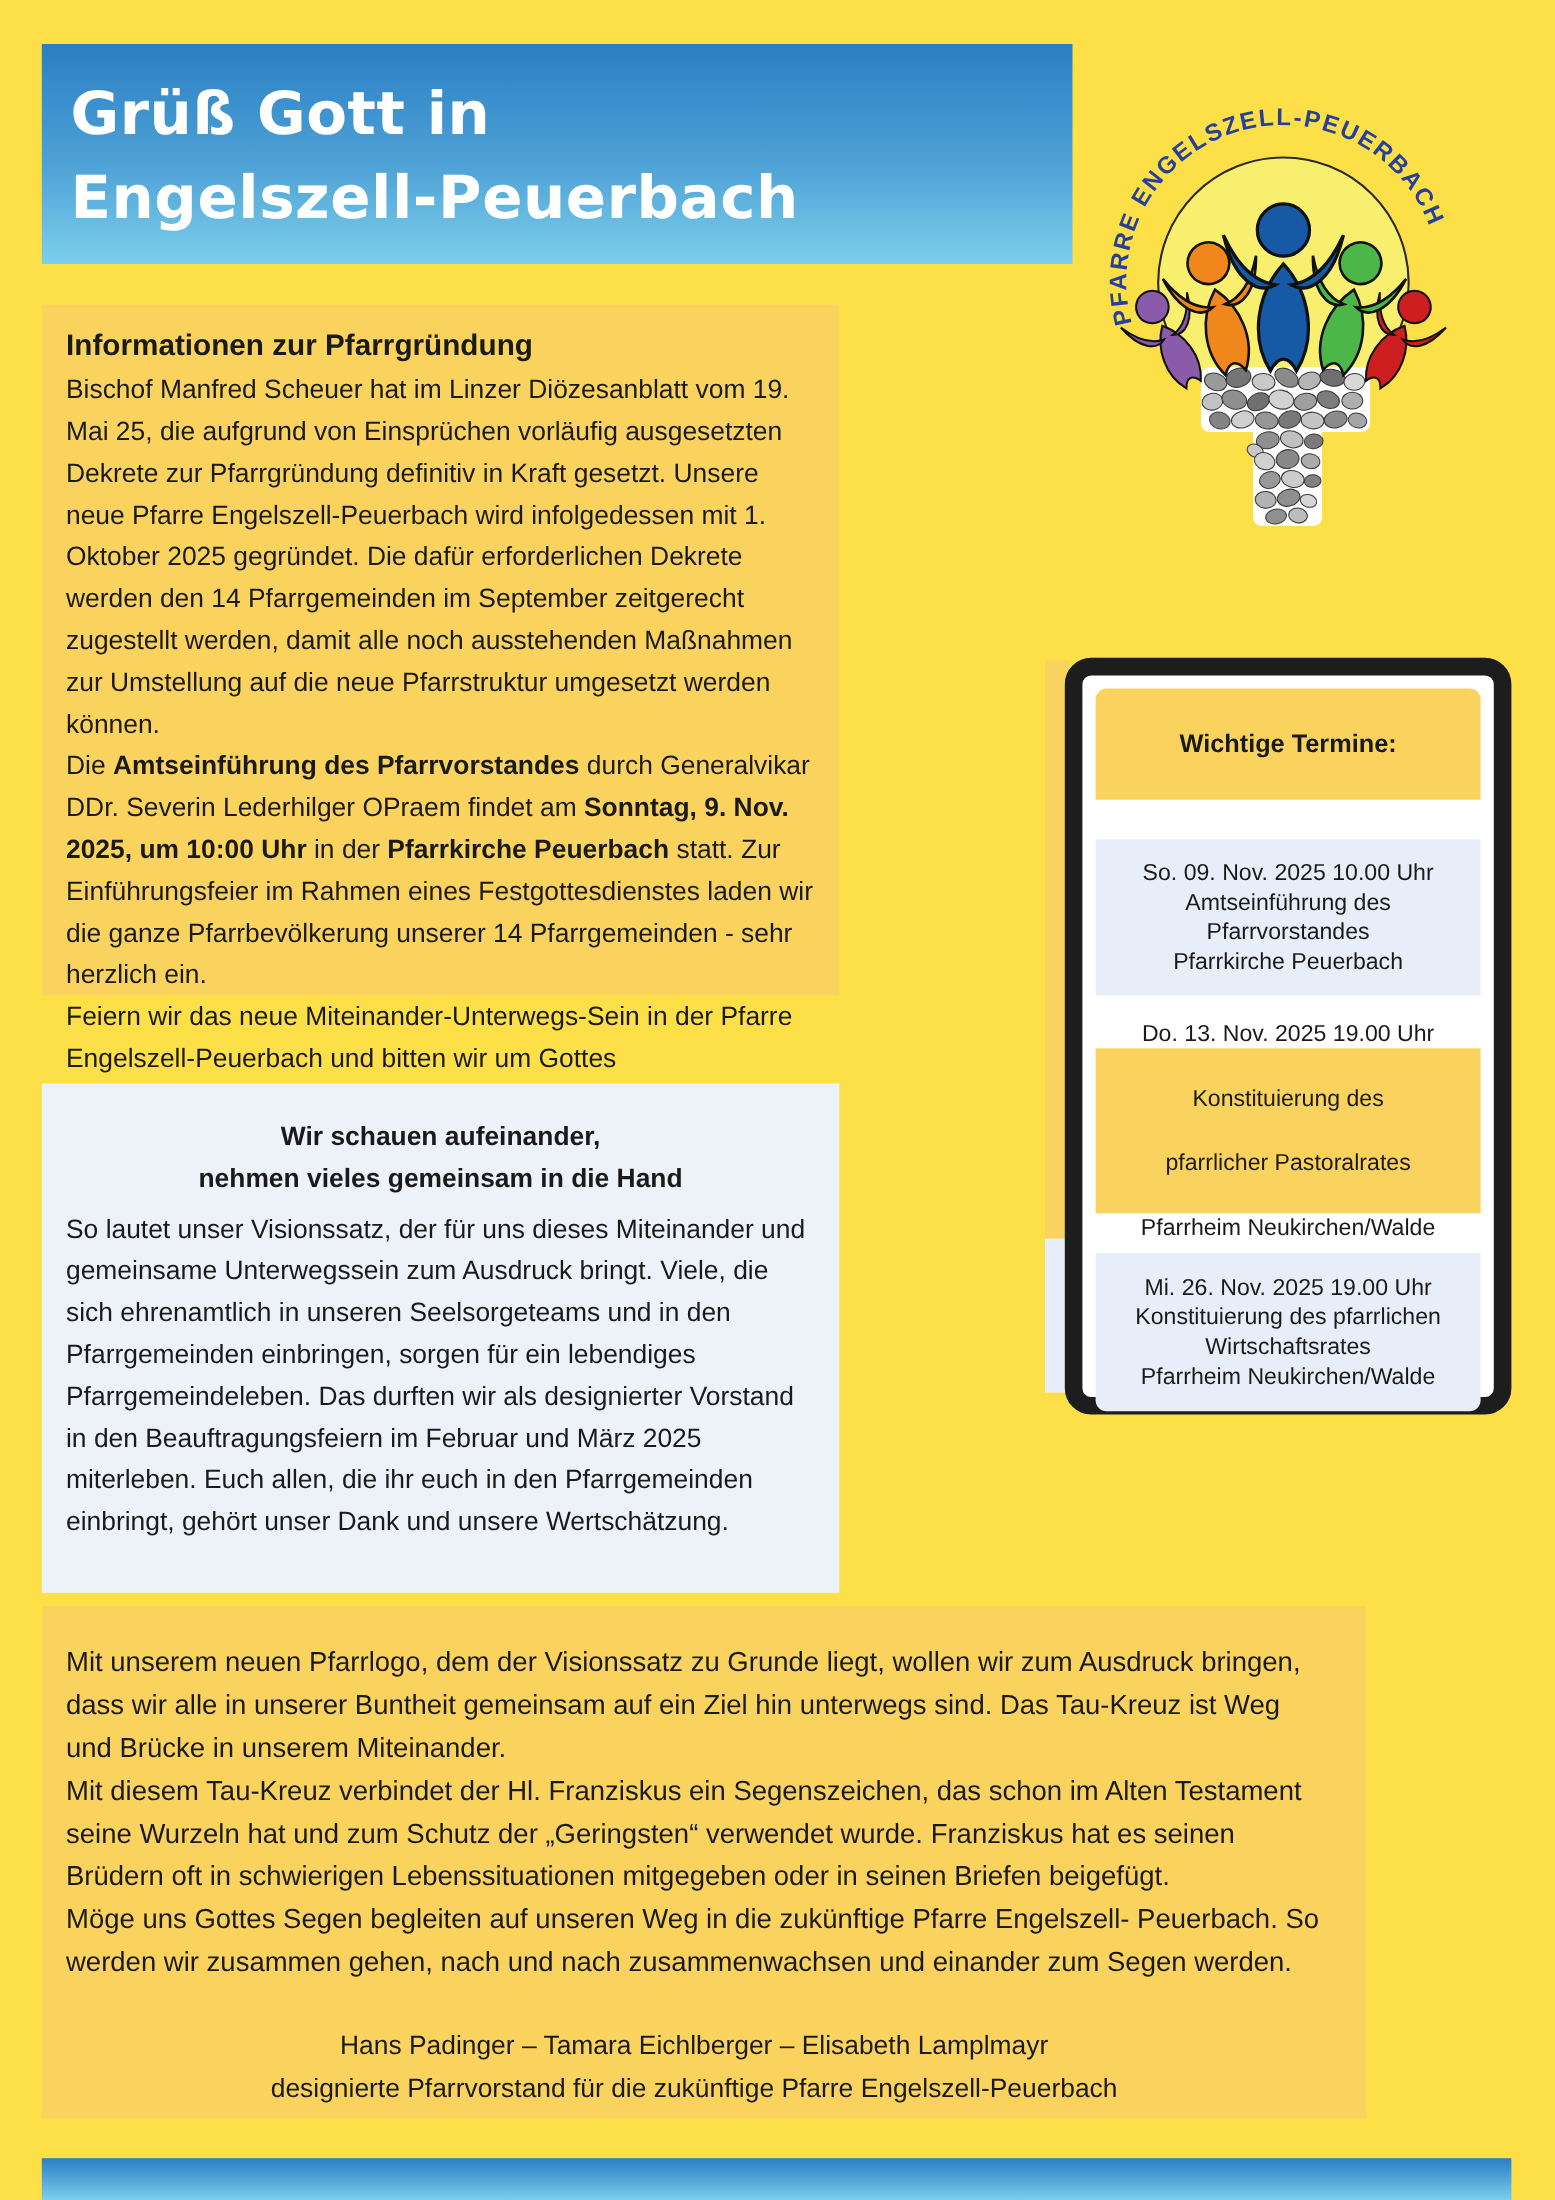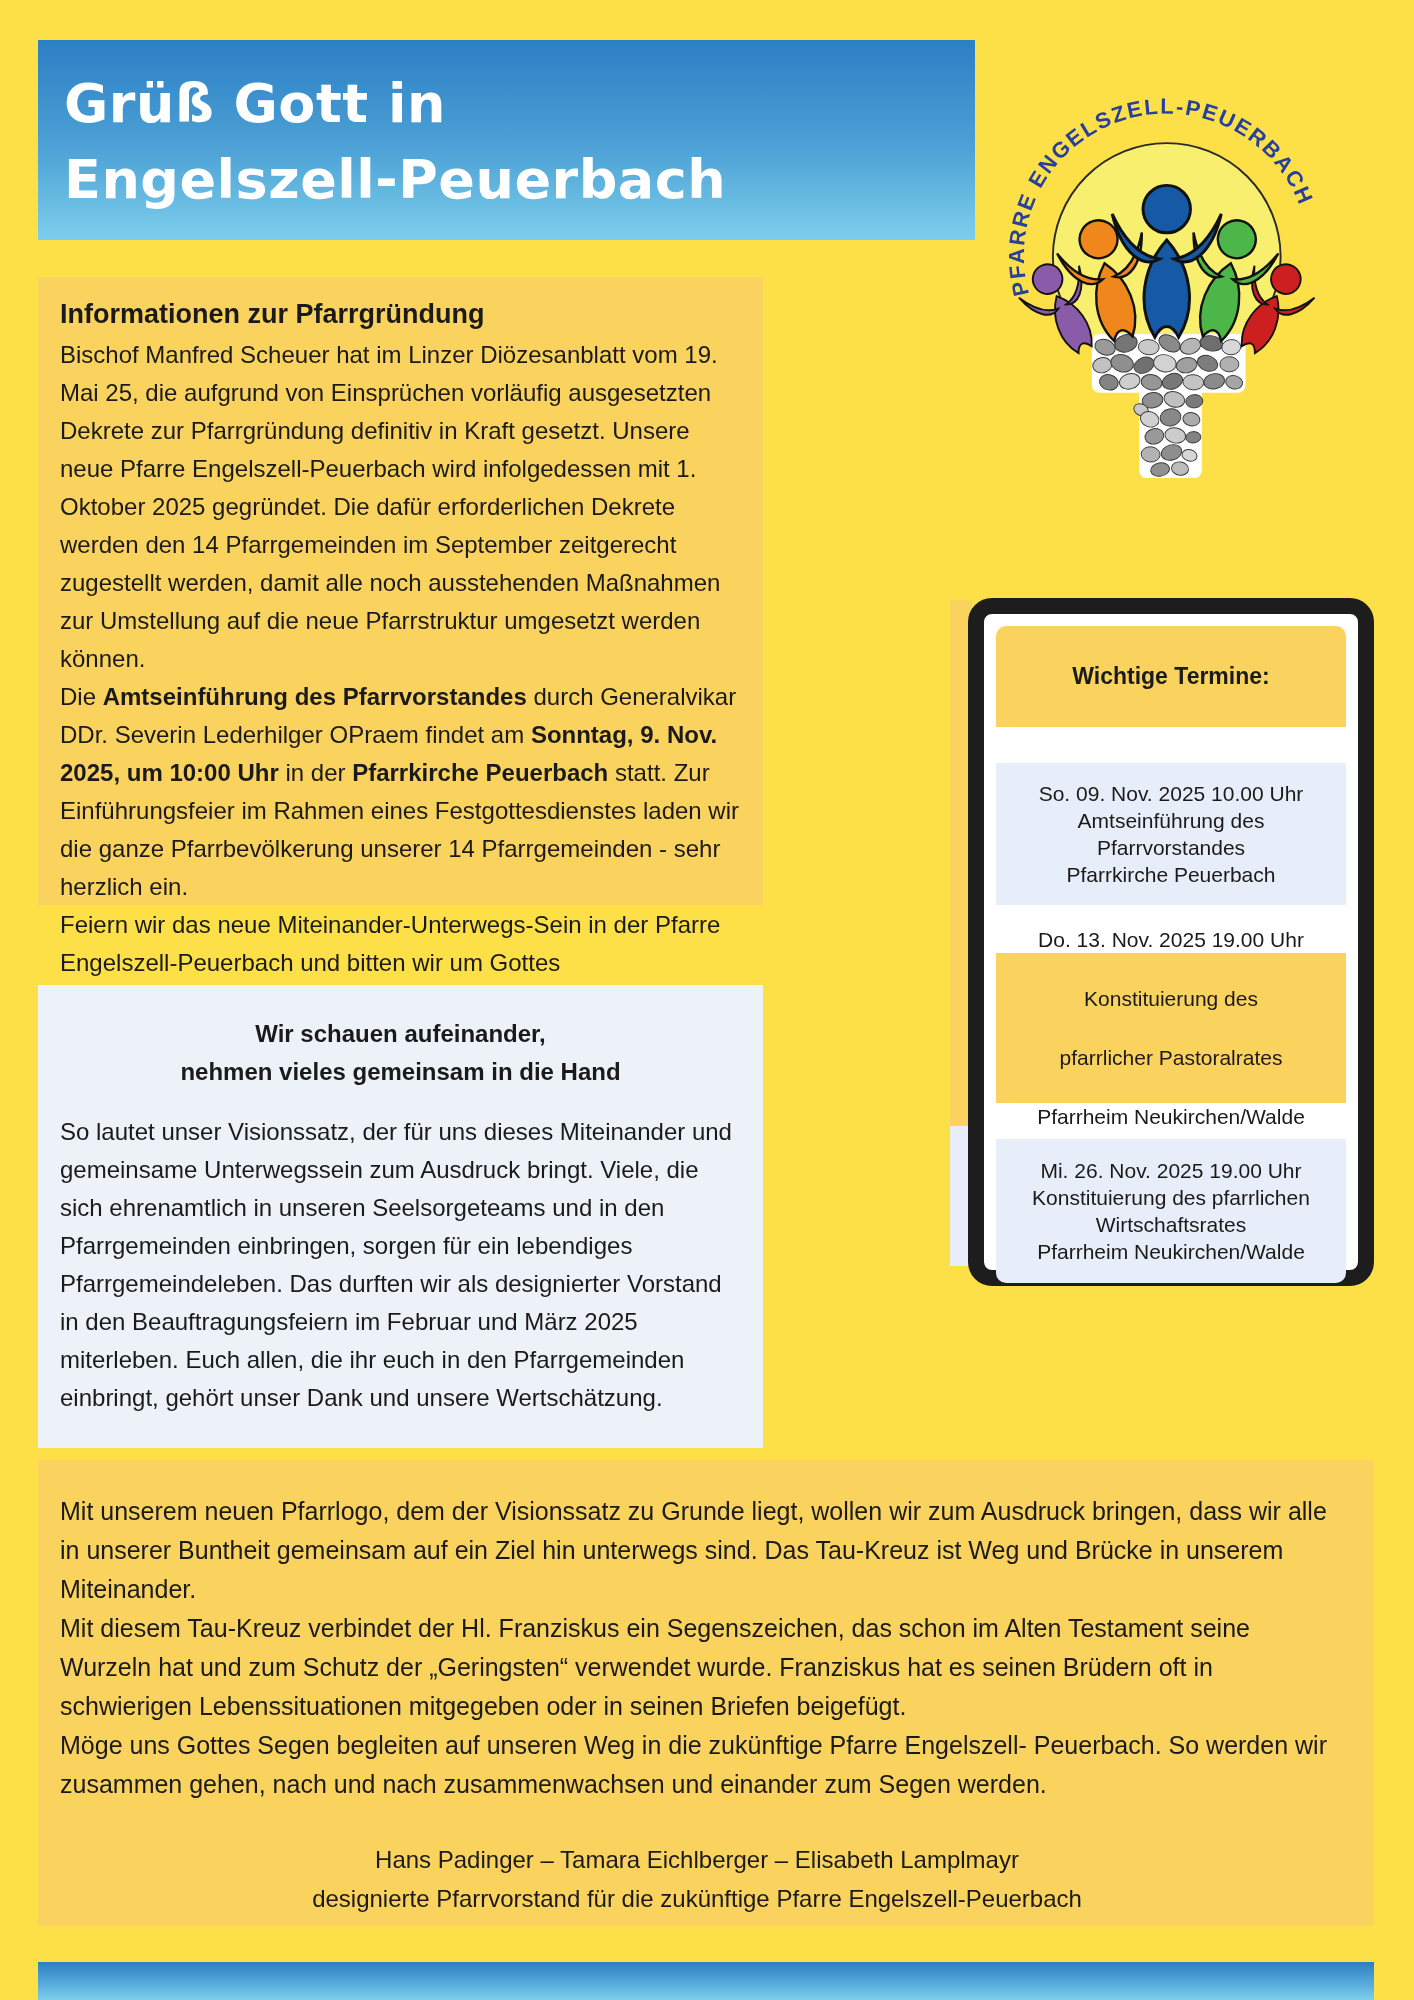--- a/index.html
+++ b/index.html
@@ -18,42 +18,42 @@
   
   #info-box{position:absolute;left:38px;top:277px;width:725px;height:628px;
             background:#fad35f;box-sizing:border-box;padding:22px 22px 0 22px;}
   #info-box h2{margin:0 0 6px 0;font-size:27px;font-weight:bold;}
   #info-box p{margin:0;font-size:24px;line-height:38px;}
 
   
   #vision-box{position:absolute;left:38px;top:985px;width:725px;height:463px;
               background:#edf2f9;box-sizing:border-box;padding:30px 22px 0 22px;}
   #vision-box .vision-line{text-align:center;font-weight:bold;font-size:24px;line-height:38px;}
-  #vision-box .vision-paragraph{margin-top:22px;font-size:24px;line-height:38px;}
+  #vision-box .vision-paragraph{margin-top:8px;font-size:24px;line-height:38px;}
 
   
   .sliver{position:absolute;width:22px;}
   #sliver-yellow{left:950px;top:600px;height:526px;background:#fad35f;}
   #sliver-blue{left:950px;top:1126px;height:140px;background:#e8eef9;}
   #termine-box{position:absolute;left:968px;top:598px;width:406px;height:688px;
                background:#ffffff;border:16px solid #1d1d1d;border-radius:24px;
                box-sizing:border-box;padding:12px 12px;display:flex;flex-direction:column;}
   .termine-header{background:#fad35f;border-radius:10px 10px 0 0;height:101px;flex:none;
                   display:flex;align-items:center;justify-content:center;
                   font-weight:bold;font-size:23px;}
   .termine-event{flex:none;display:flex;flex-direction:column;align-items:center;justify-content:center;
                  text-align:center;font-size:21px;line-height:27px;}
   .band-blue{background:#e8eef9;}
   .band-yellow{background:#fad35f;gap:32px;}
   #event-1{margin-top:36px;height:142px;}
   #event-2{margin-top:48px;height:150px;}
   #event-3{margin-top:36px;height:144px;border-radius:0 0 10px 10px;}
 
   
-  #bottom-box{position:absolute;left:38px;top:1460px;width:1336px;height:466px;
+  #bottom-box{position:absolute;left:38px;top:1460px;width:1204px;height:466px;
               background:#fad35f;box-sizing:border-box;padding:32px 40px 12px 22px;}
   #bottom-box .para{font-size:25px;line-height:39px;}
   #bottom-box .signature{margin-top:36px;text-align:center;font-size:24px;line-height:39px;}
 
   
   #footer-bar{position:absolute;left:38px;top:1962px;width:1336px;height:38px;
               background:linear-gradient(180deg,#2b7fc4 0%,#55a9da 55%,#7ccfeb 100%);}
 </style>
 </head>
 <body>

